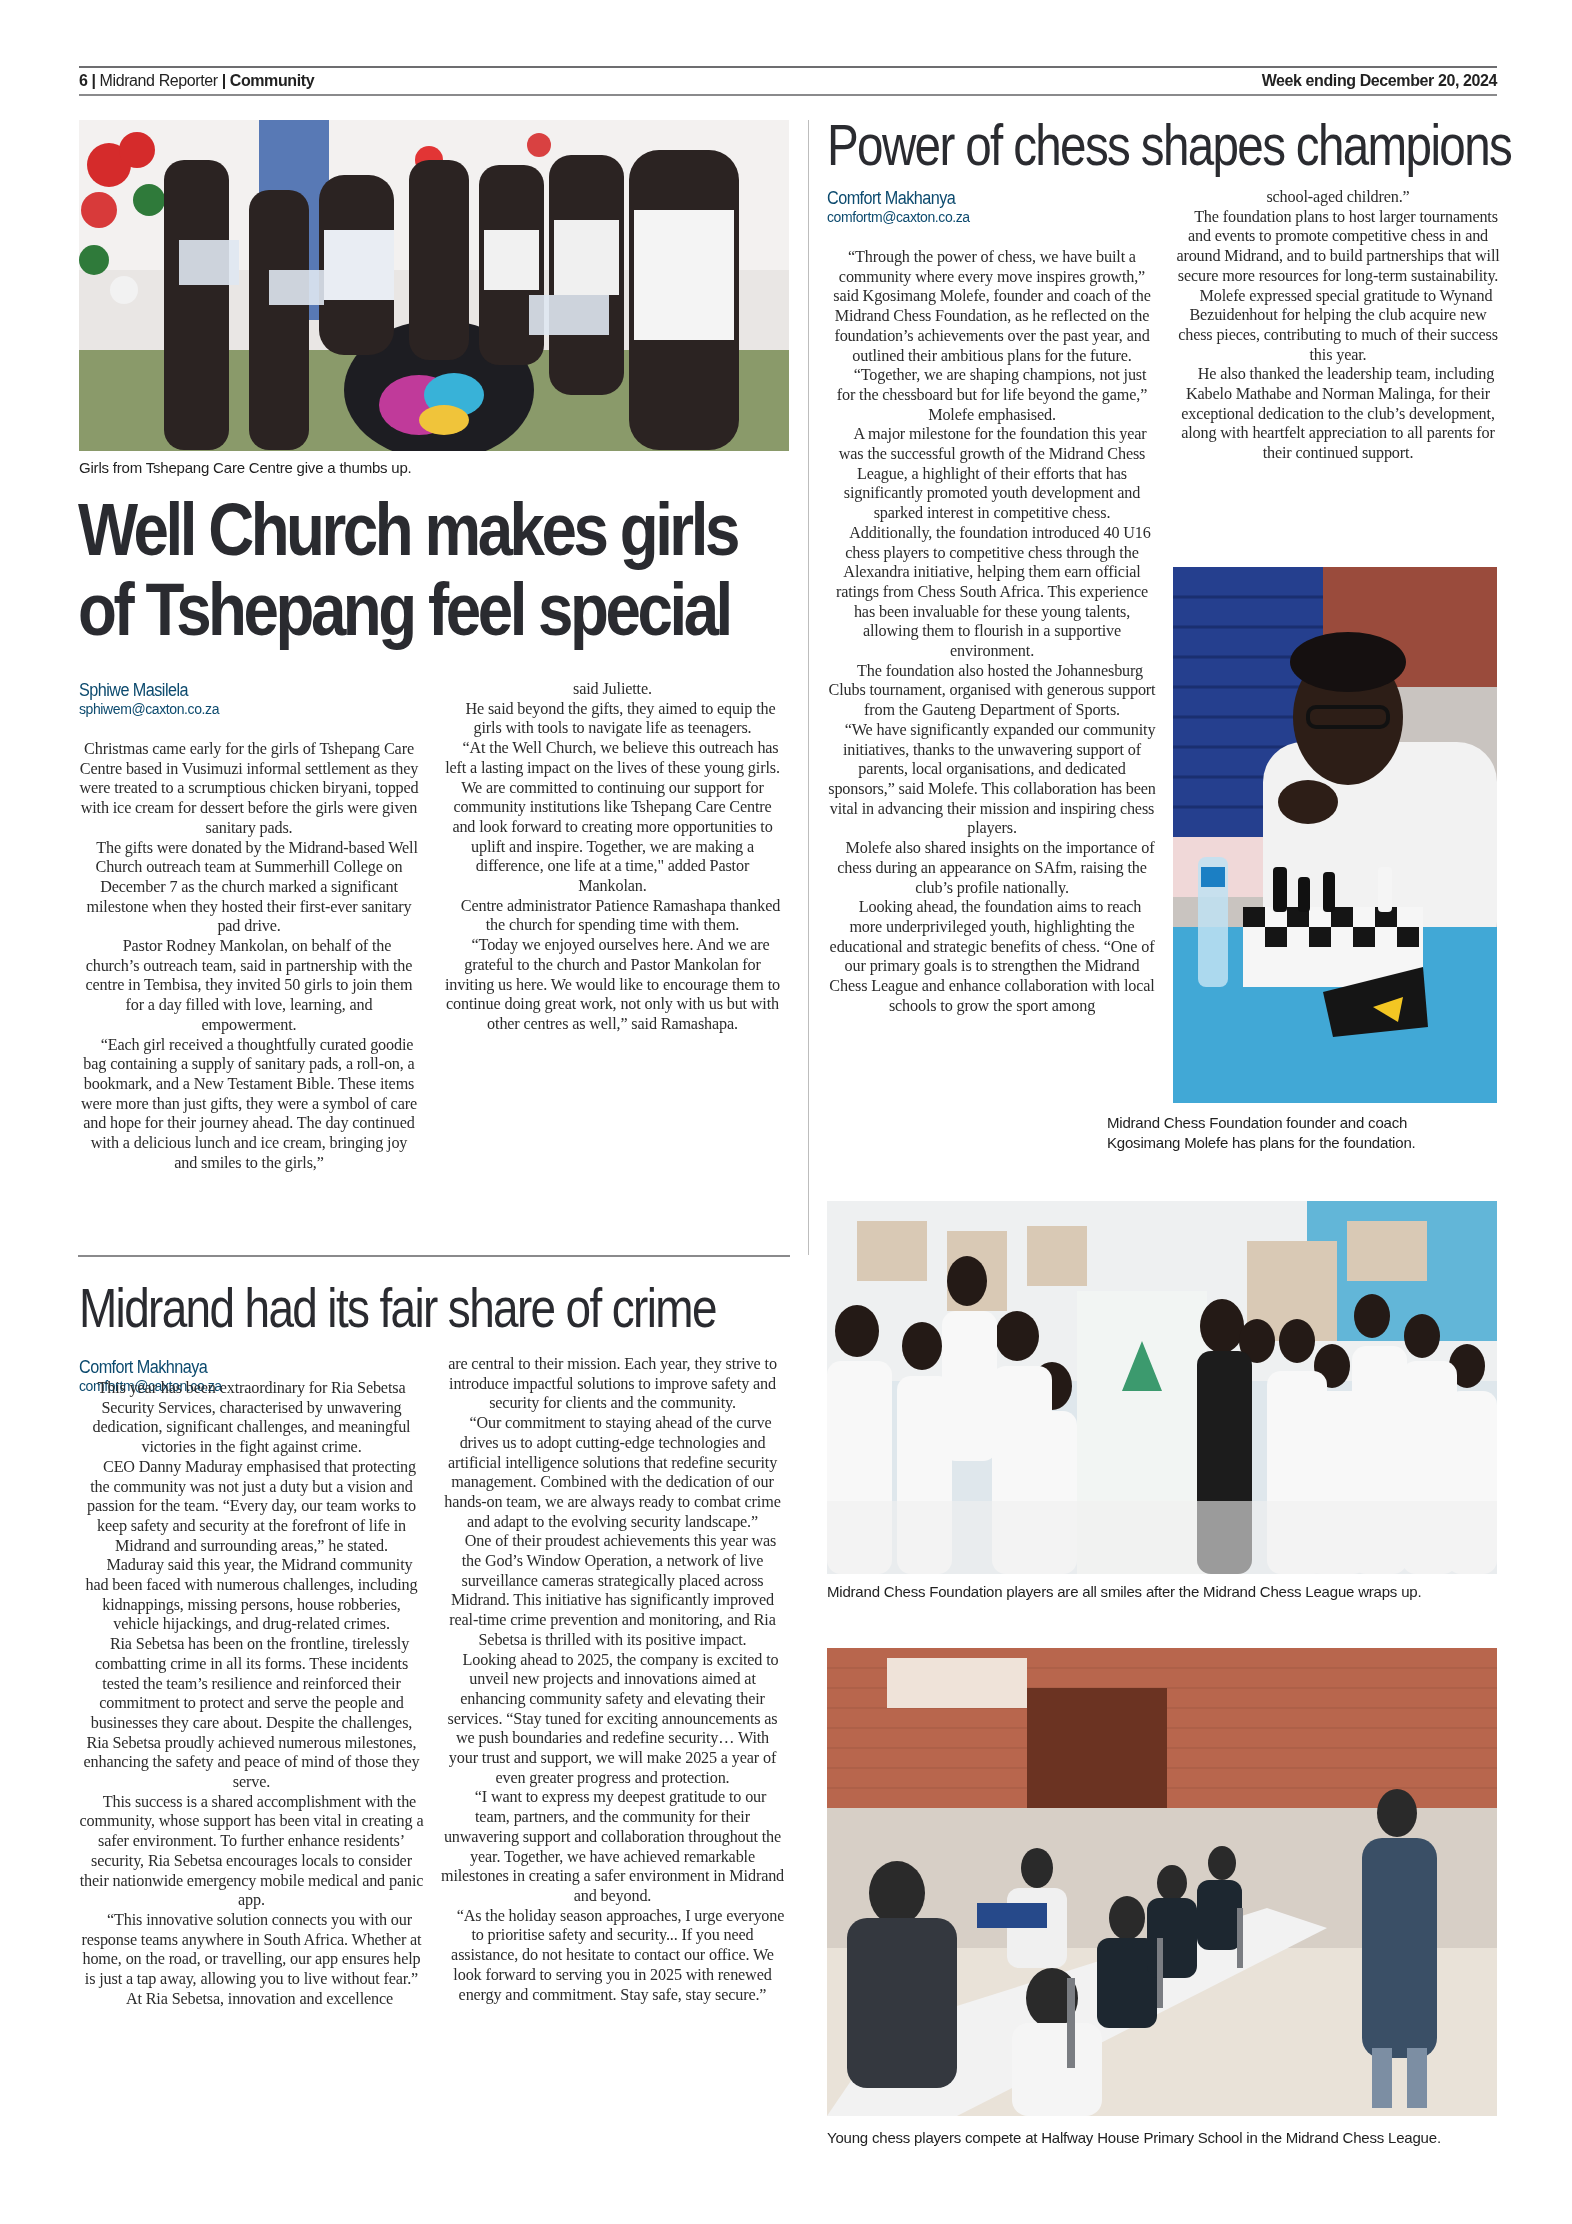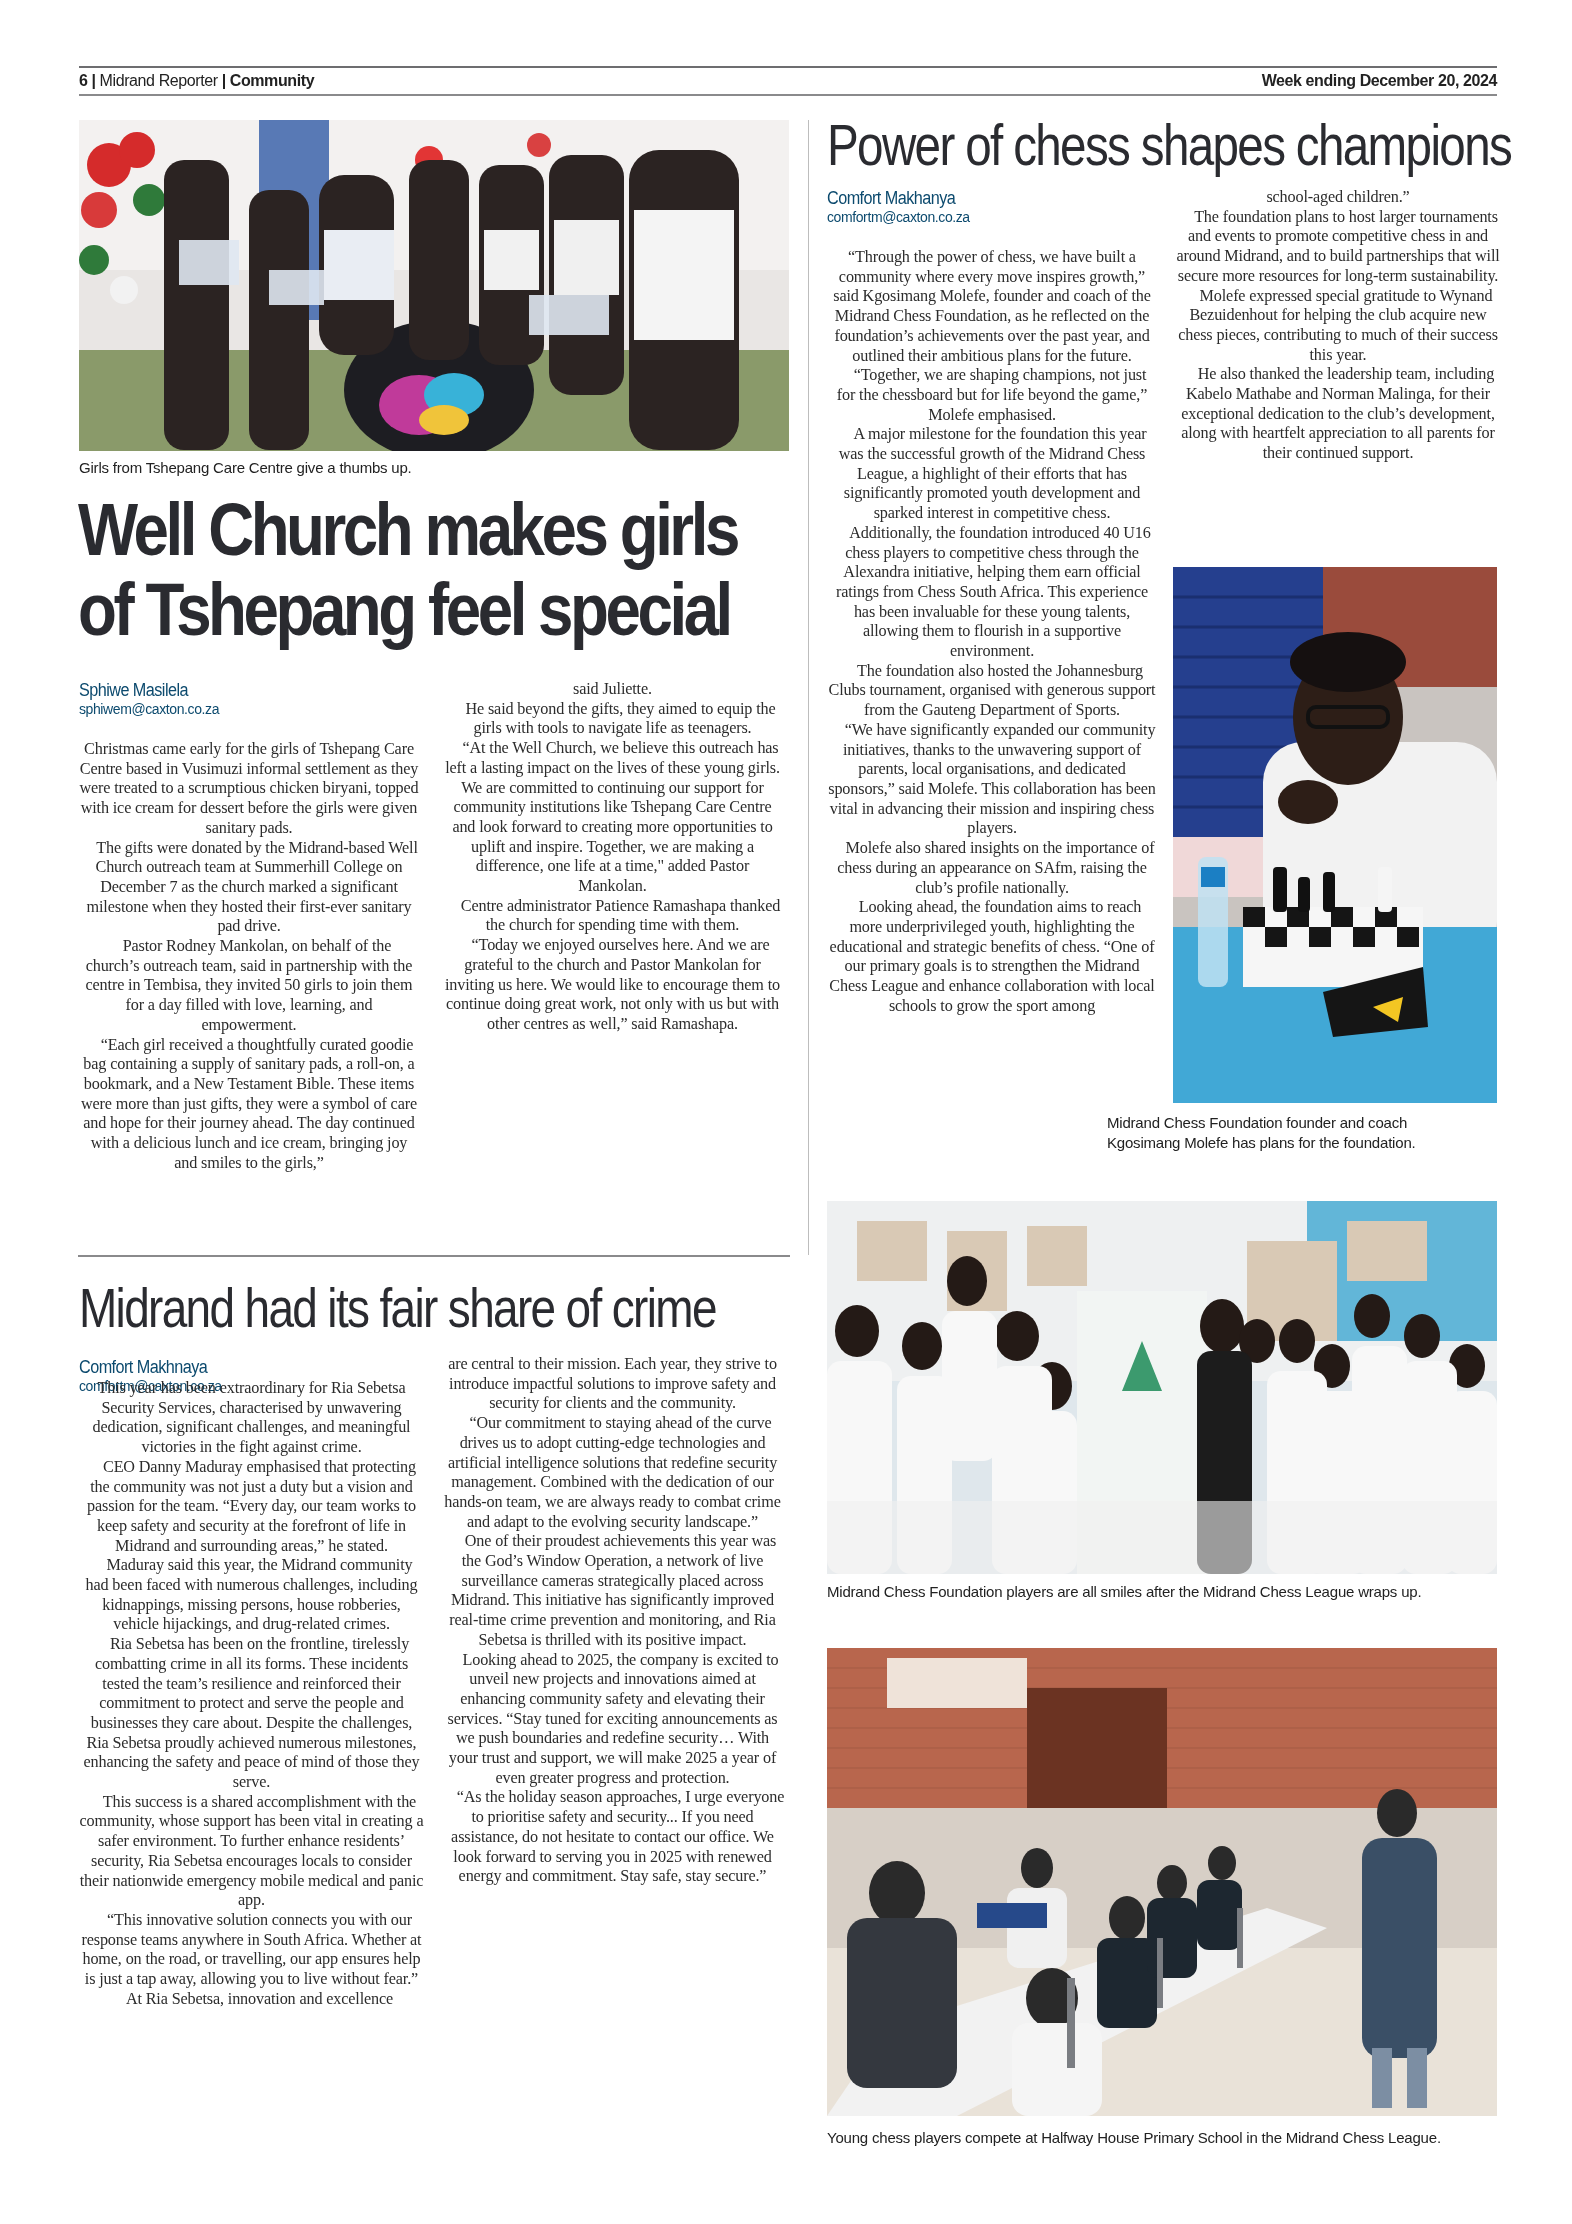--- a/index.html
+++ b/index.html
@@ -137,20 +137,21 @@
   <p>Ria Sebetsa has been on the frontline, tirelessly combatting crime in all its forms. These incidents tested the team’s resilience and reinforced their commitment to protect and serve the people and businesses they care about. Despite the challenges, Ria Sebetsa proudly achieved numerous milestones, enhancing the safety and peace of mind of those they serve.</p>
   <p>This success is a shared accomplishment with the community, whose support has been vital in creating a safer environment. To further enhance residents’ security, Ria Sebetsa encourages locals to consider their nationwide emergency mobile medical and panic app.</p>
   <p>“This innovative solution connects you with our response teams anywhere in South Africa. Whether at home, on the road, or travelling, our app ensures help is just a tap away, allowing you to live without fear.”</p>
   <p>At Ria Sebetsa, innovation and excellence</p>
 </div>
 <div class="col" style="left:440px; top:1355px; width:345px;">
   <p class="first">are central to their mission. Each year, they strive to introduce impactful solutions to improve safety and security for clients and the community.</p>
   <p>“Our commitment to staying ahead of the curve drives us to adopt cutting-edge technologies and artificial intelligence solutions that redefine security management. Combined with the dedication of our hands-on team, we are always ready to combat crime and adapt to the evolving security landscape.”</p>
   <p>One of their proudest achievements this year was the God’s Window Operation, a network of live surveillance cameras strategically placed across Midrand. This initiative has significantly improved real-time crime prevention and monitoring, and Ria Sebetsa is thrilled with its positive impact.</p>
   <p>Looking ahead to 2025, the company is excited to unveil new projects and innovations aimed at enhancing community safety and elevating their services. “Stay tuned for exciting announcements as we push boundaries and redefine security… With your trust and support, we will make 2025 a year of even greater progress and protection.</p>
+  <p>“I want to express my deepest gratitude to our team, partners, and the community for their unwavering support and collaboration throughout the year. Together, we have achieved remarkable milestones in creating a safer environment in Midrand and beyond.</p>
   <p>“As the holiday season approaches, I urge everyone to prioritise safety and security... If you need assistance, do not hesitate to contact our office. We look forward to serving you in 2025 with renewed energy and commitment. Stay safe, stay secure.”</p>
 </div>
 
 <div style="position:absolute; left:808px; top:120px; width:1px; height:1135px; background:#bdbdbd;"></div>
 
 <div class="headline-light" style="left:827px; top:112px; font-size:58px; line-height:66px;">Power of chess shapes champions</div>
 
 <div class="byline" style="left:827px; top:188px;">
   <span class="name">Comfort Makhanya</span>
   <span class="email">comfortm@caxton.co.za</span>

